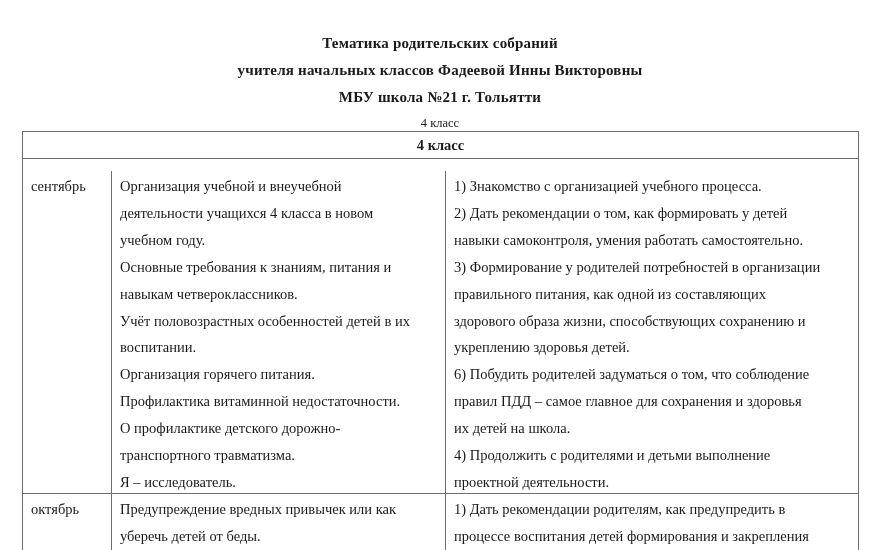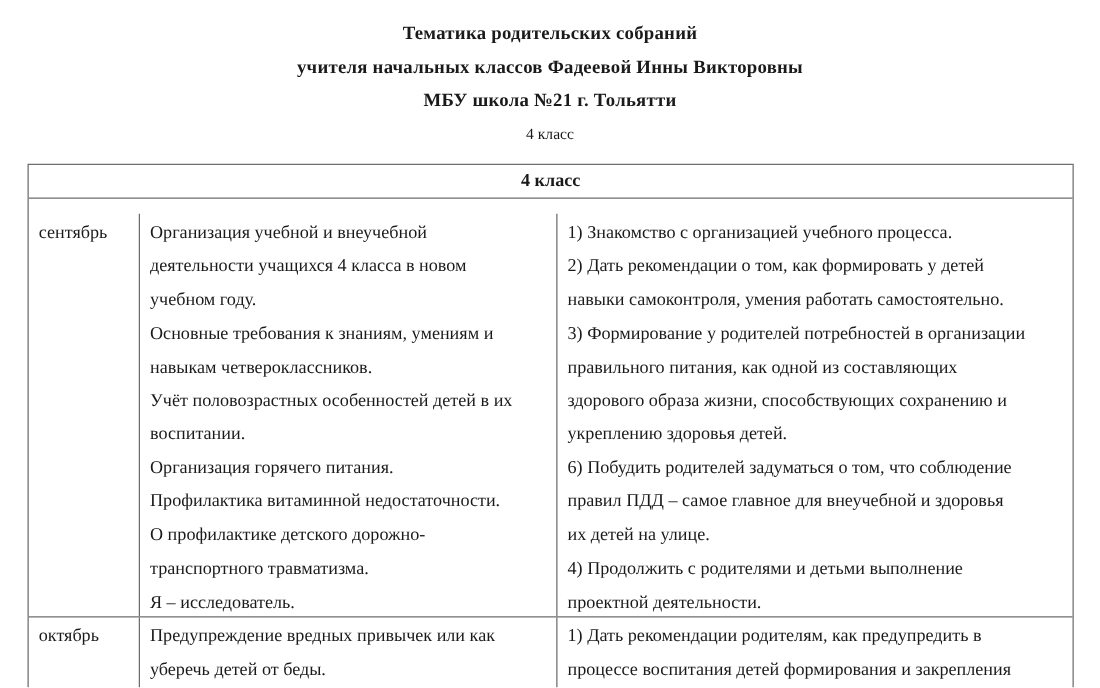--- a/index.html
+++ b/index.html
@@ -13,21 +13,21 @@
     position: relative;
     width: 880px;
     height: 550px;
     background: var(--page-bg);
     overflow: hidden;
     font-family: "Liberation Serif", "DejaVu Serif", serif;
     color: var(--text-color);
   }
   .titles {
     position: absolute;
-    top: 14px;
+    top: 30px;
     left: 0;
     width: 100%;
     text-align: center;
   }
   .title-line {
     font-size: 15px;
     font-weight: bold;
     line-height: 27px;
     letter-spacing: 0.2px;
   }
@@ -95,41 +95,41 @@
     <div class="thead">
       <span>4 класс</span>
     </div>
 
     <div class="trow row-september">
       <div class="cell month">сентябрь</div>
       <div class="cell topic">
           <div class="line">Организация учебной и внеучебной</div>
           <div class="line">деятельности учащихся 4 класса в новом</div>
           <div class="line">учебном году.</div>
-          <div class="line">Основные требования к знаниям, умениям и</div>
+          <div class="line">Основные требования к знаниям, питания и</div>
           <div class="line">навыкам четвероклассников.</div>
           <div class="line">Учёт половозрастных особенностей детей в их</div>
           <div class="line">воспитании.</div>
           <div class="line">Организация горячего питания.</div>
           <div class="line">Профилактика витаминной недостаточности.</div>
           <div class="line">О профилактике детского дорожно-</div>
           <div class="line">транспортного травматизма.</div>
           <div class="line">Я – исследователь.</div>
         </div>
       <div class="cell goals">
           <div class="line">1) Знакомство с организацией учебного процесса.</div>
           <div class="line">2) Дать рекомендации о том, как формировать у детей</div>
           <div class="line">навыки самоконтроля, умения работать самостоятельно.</div>
           <div class="line">3) Формирование у родителей потребностей в организации</div>
           <div class="line">правильного питания, как одной из составляющих</div>
           <div class="line">здорового образа жизни, способствующих сохранению и</div>
           <div class="line">укреплению здоровья детей.</div>
           <div class="line">6) Побудить родителей задуматься о том, что соблюдение</div>
-          <div class="line">правил ПДД – самое главное для внеучебной и здоровья</div>
-          <div class="line">их детей на улице.</div>
+          <div class="line">правил ПДД – самое главное для сохранения и здоровья</div>
+          <div class="line">их детей на школа.</div>
           <div class="line">4) Продолжить с родителями и детьми выполнение</div>
           <div class="line">проектной деятельности.</div>
         </div>
     </div>
 
     <div class="trow row-october">
       <div class="cell month">октябрь</div>
       <div class="cell topic">
           <div class="line">Предупреждение вредных привычек или как</div>
           <div class="line">уберечь детей от беды.</div>

